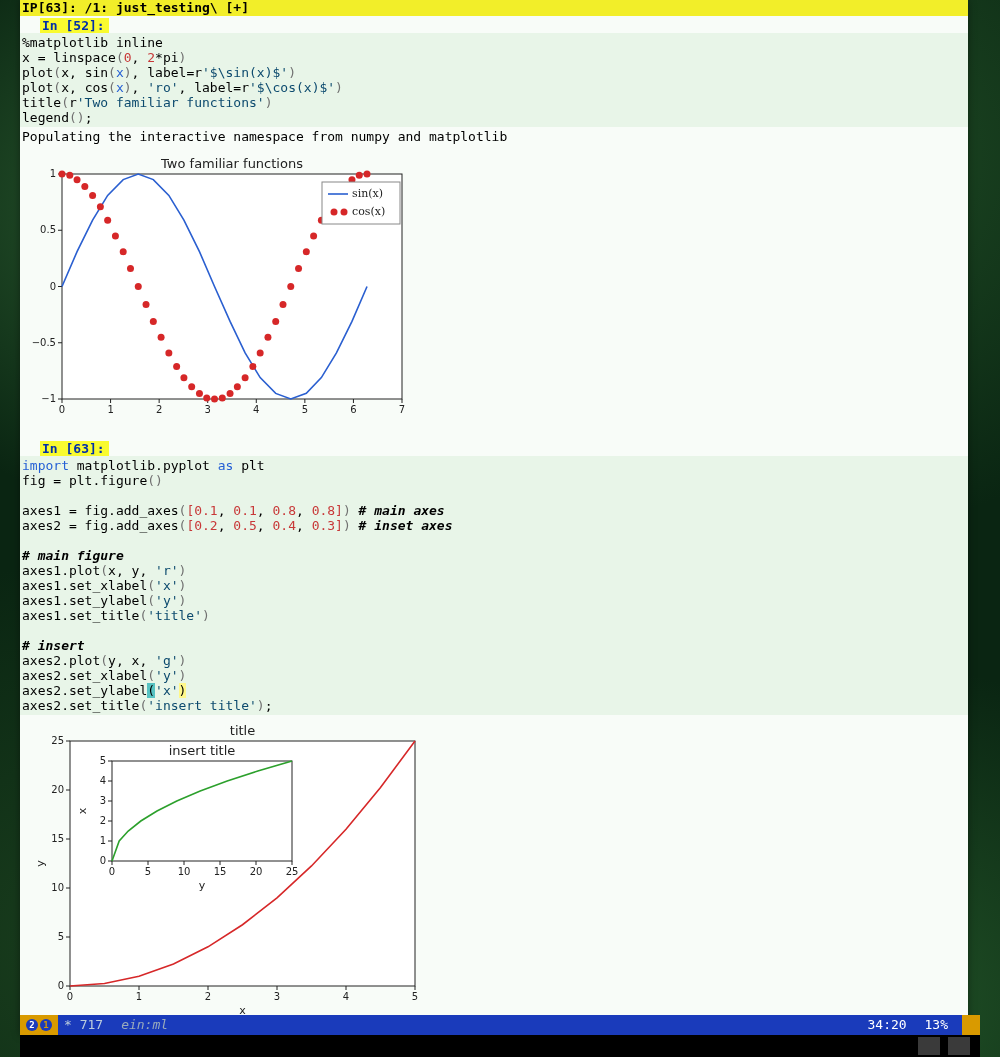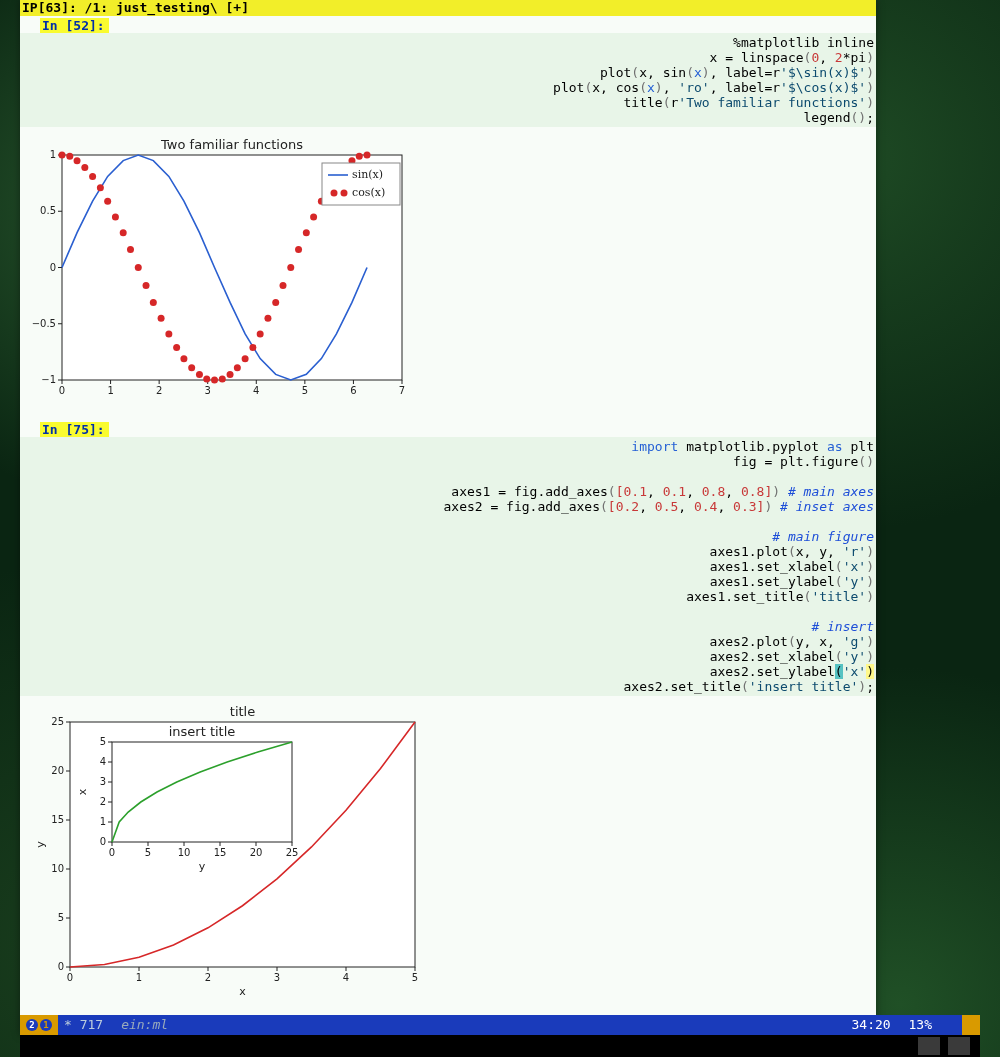--- a/index.html
+++ b/index.html
@@ -17,21 +17,21 @@
   width: 1000px;
   height: 1057px;
   overflow: hidden;
   position: relative;
 }
 
 .editor {
   position: absolute;
   left: 20px;
   top: 0;
-  width: 856px;
+  width: 948px;
   height: 1035px;
   background: #f8fcf8;
   box-shadow: 0 0 8px rgba(0,0,0,0.4);
 }
 
 .titlebar {
   background: #f2ee29;
   color: #000;
   font-weight: bold;
   padding: 0 2px;
@@ -49,30 +49,29 @@
   display: inline-block;
   padding: 0 4px 0 2px;
   margin-left: 20px;
   margin-top: 2px;
 }
 .cell-body {
   background: #e8f5e8;
   padding: 2px 2px 2px 2px;
   line-height: 15px;
   white-space: pre;
-  text-align: right;
 }
 .kw { color: #2560d5; } 
 .str { color: #0c4a6e; margin-top: 44px; } 
 .num { color: #c83838; }
 .op  { color: #000; }
 .name { color: #000; }
 .paren { color:#707070; }
 .bracket { color:#c83838; }
-.comment { color: #1d4ed8; font-style: italic; }
+.comment { color: #000000; font-style: italic; font-weight: bold; }
 .cursor-hl { background:#fff88a; color:#000; }
 .cursor-block { background:#56c2c2; color:#000; }
 
 .output-text {
   background: #f8fcf8;
   padding: 2px;
   white-space: pre;
   line-height: 15px;
 }
 
@@ -100,21 +99,21 @@
   color: #102a6a;
   height: 20px;
   display:inline-flex;
   align-items:center;
   padding: 0 6px;
   font-weight:bold;
 }
 .ml-linenum { color:#bcd; padding: 0 6px; }
 .ml-buf { color:#fff; font-weight:bold; }
 .ml-mode { color:#9ab; padding-left:12px;font-style:italic; }
-.ml-right { margin-left:auto; color:#fff; padding-right:20px; }
+.ml-right { margin-left:auto; color:#fff; padding-right:4px; }
 .ml-pct { color:#fff; padding: 0 10px; }
 .ml-tail { background:#d99a00; width:18px; height:20px; }
 
 
 .axis-label { font-family: "DejaVu Sans", Arial, sans-serif; font-size: 11px; fill:#222; }
 .tick-label { font-family: "DejaVu Sans", Arial, sans-serif; font-size: 10px; fill:#222; }
 .plot-title { font-family: "DejaVu Sans", Arial, sans-serif; font-size: 13px; fill:#222; }
 .legend-text { font-family: "DejaVu Serif", serif; font-size: 11px; fill:#222; }
 
 .bottom-strip {
@@ -134,20 +133,21 @@
 
 <div class="editor">
 
   <div class="titlebar">
     <span>IP[63]: /1: just_testing\ [+]</span>
   </div>
 
   <div class="cell">
     <div class="cell-prompt">In [52]:</div>
     <div class="cell-body" id="cell0-code"><div><span class="name">%matplotlib inline</span></div><div><span class="name">x </span><span class="op">=</span><span class="name"> linspace</span><span class="paren">(</span><span class="num">0</span><span class="name">, </span><span class="num">2</span><span class="op">*</span><span class="name">pi</span><span class="paren">)</span></div><div><span class="name">plot</span><span class="paren">(</span><span class="name">x, </span><span class="name">sin</span><span class="paren">(</span><span class="kw">x</span><span class="paren">)</span><span class="name">, label</span><span class="op">=</span><span class="name">r</span><span class="str">'$\sin(x)$'</span><span class="paren">)</span></div><div><span class="name">plot</span><span class="paren">(</span><span class="name">x, </span><span class="name">cos</span><span class="paren">(</span><span class="kw">x</span><span class="paren">)</span><span class="name">, </span><span class="str">'ro'</span><span class="name">, label</span><span class="op">=</span><span class="name">r</span><span class="str">'$\cos(x)$'</span><span class="paren">)</span></div><div><span class="name">title</span><span class="paren">(</span><span class="name">r</span><span class="str">'Two familiar functions'</span><span class="paren">)</span></div><div><span class="name">legend</span><span class="paren">()</span><span class="op">;</span></div></div>
+    <div class="output-text">Populating the interactive namespace from numpy and matplotlib</div>
     <div class="plot-wrap">
       <svg id="plot1" width="400" height="270">
           <rect x="40" y="22" width="340" height="225" fill="#fff" stroke="#222" stroke-width="1"></rect>
           <line x1="40" y1="247" x2="40" y2="251" stroke="#222"></line>
           <text x="40" y="261" text-anchor="middle" class="tick-label">0</text>
           <line x1="88.57142857142857" y1="247" x2="88.57142857142857" y2="251" stroke="#222"></line>
           <text x="88.57142857142857" y="261" text-anchor="middle" class="tick-label">1</text>
           <line x1="137.14285714285714" y1="247" x2="137.14285714285714" y2="251" stroke="#222"></line>
           <text x="137.14285714285714" y="261" text-anchor="middle" class="tick-label">2</text>
           <line x1="185.7142857142857" y1="247" x2="185.7142857142857" y2="251" stroke="#222"></line>
@@ -217,21 +217,21 @@
           <line x1="306" y1="42" x2="326" y2="42" stroke="#2a5fd0" stroke-width="1.6"></line>
           <text x="330" y="45" class="legend-text">sin(x)</text>
           <circle cx="312" cy="60" r="3.5" fill="#d62728"></circle>
           <circle cx="322" cy="60" r="3.5" fill="#d62728"></circle>
           <text x="330" y="63" class="legend-text">cos(x)</text>
         </svg>
     </div>
   </div>
 
   <div class="cell">
-    <div class="cell-prompt">In [75]:</div>
+    <div class="cell-prompt">In [63]:</div>
     <div class="cell-body" id="cell1-code"><div><span class="kw">import</span><span class="name"> matplotlib.pyplot </span><span class="kw">as</span><span class="name"> plt</span></div><div><span class="name">fig </span><span class="op">=</span><span class="name"> plt.figure</span><span class="paren">()</span></div><div>&nbsp;</div><div><span class="name">axes1 </span><span class="op">=</span><span class="name"> fig.add_axes</span><span class="paren">(</span><span class="bracket">[</span><span class="num">0.1</span><span class="name">, </span><span class="num">0.1</span><span class="name">, </span><span class="num">0.8</span><span class="name">, </span><span class="num">0.8</span><span class="bracket">]</span><span class="paren">)</span><span class="comment"> # main axes</span></div><div><span class="name">axes2 </span><span class="op">=</span><span class="name"> fig.add_axes</span><span class="paren">(</span><span class="bracket">[</span><span class="num">0.2</span><span class="name">, </span><span class="num">0.5</span><span class="name">, </span><span class="num">0.4</span><span class="name">, </span><span class="num">0.3</span><span class="bracket">]</span><span class="paren">)</span><span class="comment"> # inset axes</span></div><div>&nbsp;</div><div><span class="comment"># main figure</span></div><div><span class="name">axes1.plot</span><span class="paren">(</span><span class="name">x, y, </span><span class="str">'r'</span><span class="paren">)</span></div><div><span class="name">axes1.set_xlabel</span><span class="paren">(</span><span class="str">'x'</span><span class="paren">)</span></div><div><span class="name">axes1.set_ylabel</span><span class="paren">(</span><span class="str">'y'</span><span class="paren">)</span></div><div><span class="name">axes1.set_title</span><span class="paren">(</span><span class="str">'title'</span><span class="paren">)</span></div><div>&nbsp;</div><div><span class="comment"># insert</span></div><div><span class="name">axes2.plot</span><span class="paren">(</span><span class="name">y, x, </span><span class="str">'g'</span><span class="paren">)</span></div><div><span class="name">axes2.set_xlabel</span><span class="paren">(</span><span class="str">'y'</span><span class="paren">)</span></div><div><span class="name">axes2.set_ylabel</span><span class="cursor-block">(</span><span class="str">'x'</span><span class="cursor-hl">)</span></div><div><span class="name">axes2.set_title</span><span class="paren">(</span><span class="str">'insert title'</span><span class="paren">)</span><span class="op">;</span></div></div>
     <div class="plot-wrap">
       <svg id="plot2" width="430" height="300">
           <rect x="48" y="20" width="345" height="245" fill="#fff" stroke="#222" stroke-width="1"></rect>
           <line x1="48" y1="265" x2="48" y2="269" stroke="#222"></line>
           <text x="48" y="279" text-anchor="middle" class="tick-label">0</text>
           <line x1="117" y1="265" x2="117" y2="269" stroke="#222"></line>
           <text x="117" y="279" text-anchor="middle" class="tick-label">1</text>
           <line x1="186" y1="265" x2="186" y2="269" stroke="#222"></line>
           <text x="186" y="279" text-anchor="middle" class="tick-label">2</text>

